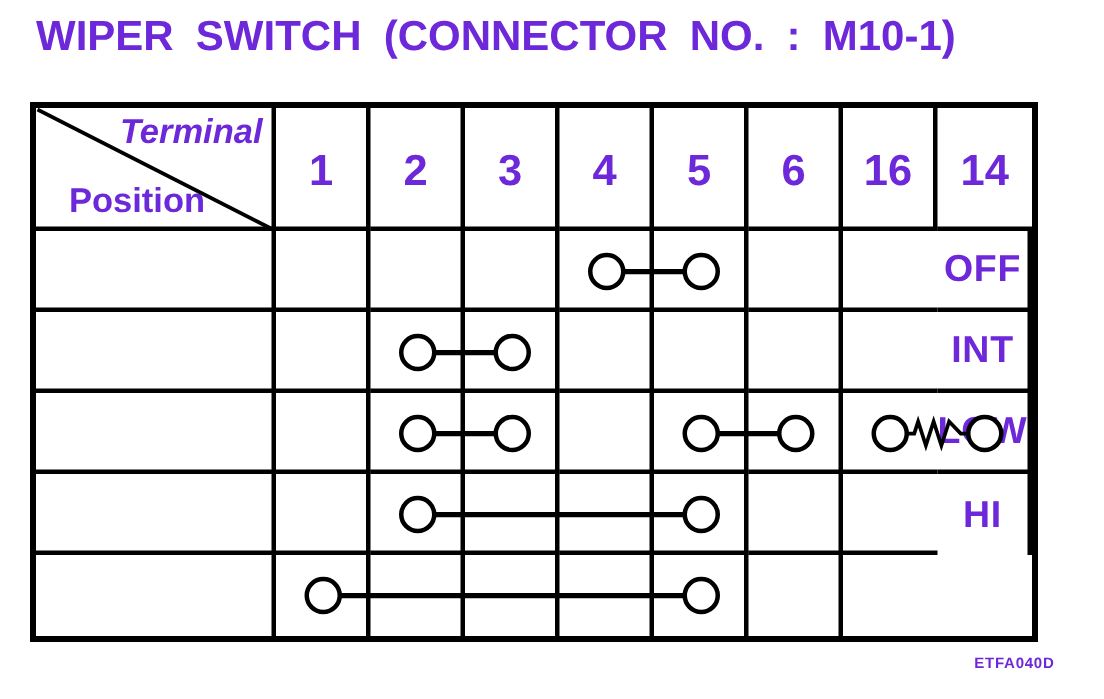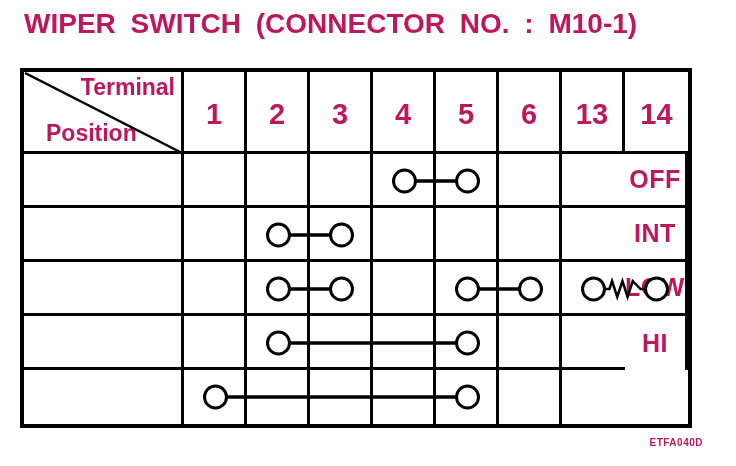--- a/index.html
+++ b/index.html
@@ -1,21 +1,21 @@
 <!DOCTYPE html>
 <html><head>
 <meta charset="utf-8">
 <style>
   html,body{margin:0;padding:0;}
   .screen{
     position:relative;
     width:736px;height:466px;
     background:#ffffff;
     font-family:"Liberation Sans", sans-serif;
-    color:#be185d;
+    color:#6d28d9;
     overflow:hidden;
   }
   .title{
     position:absolute;left:24px;top:8px;
     font-size:28px;font-weight:700;
     letter-spacing:0px;word-spacing:7px;
     white-space:nowrap;
   }
   .tbl{
     position:absolute;left:20px;top:68px;
@@ -37,21 +37,21 @@
     border-bottom:3px solid #000;
     display:flex;align-items:center;justify-content:center;
   }
   .cell.last-col{border-right:none;}
   .cell.last-row{border-bottom:none;}
   .cell.head{font-size:29px;font-weight:700;padding-top:6px;}
   .cell.poslabel{font-size:25px;font-weight:700;letter-spacing:0.5px;}
   .corner{position:relative;}
   .corner .t-label{
     position:absolute;top:2px;right:6px;
-    font-size:23px;font-weight:700;
+    font-size:23px;font-weight:700;font-style:italic;
   }
   .corner .p-label{
     position:absolute;bottom:4px;left:7px;
     font-size:23px;font-weight:700;margin-left:15px;
   }
   .overlay{
     position:absolute;left:0;top:0;
     width:664px;height:352px;
     pointer-events:none;
   }
@@ -73,21 +73,21 @@
         <span class="t-label">Terminal</span>
         <span class="p-label">Position</span>
       </div>
 
     <div class="cell head">1</div>
         <div class="cell head">2</div>
         <div class="cell head">3</div>
         <div class="cell head">4</div>
         <div class="cell head">5</div>
         <div class="cell head">6</div>
-        <div class="cell head">13</div>
+        <div class="cell head">16</div>
         <div class="cell head last-col">14</div>
         <div class="cell"></div>
         <div class="cell"></div>
         <div class="cell"></div>
         <div class="cell"></div>
         <div class="cell"></div>
         <div class="cell"></div>
         <div class="cell"></div>
         <div class="cell last-col"></div>
         <div class="cell poslabel">OFF</div>

